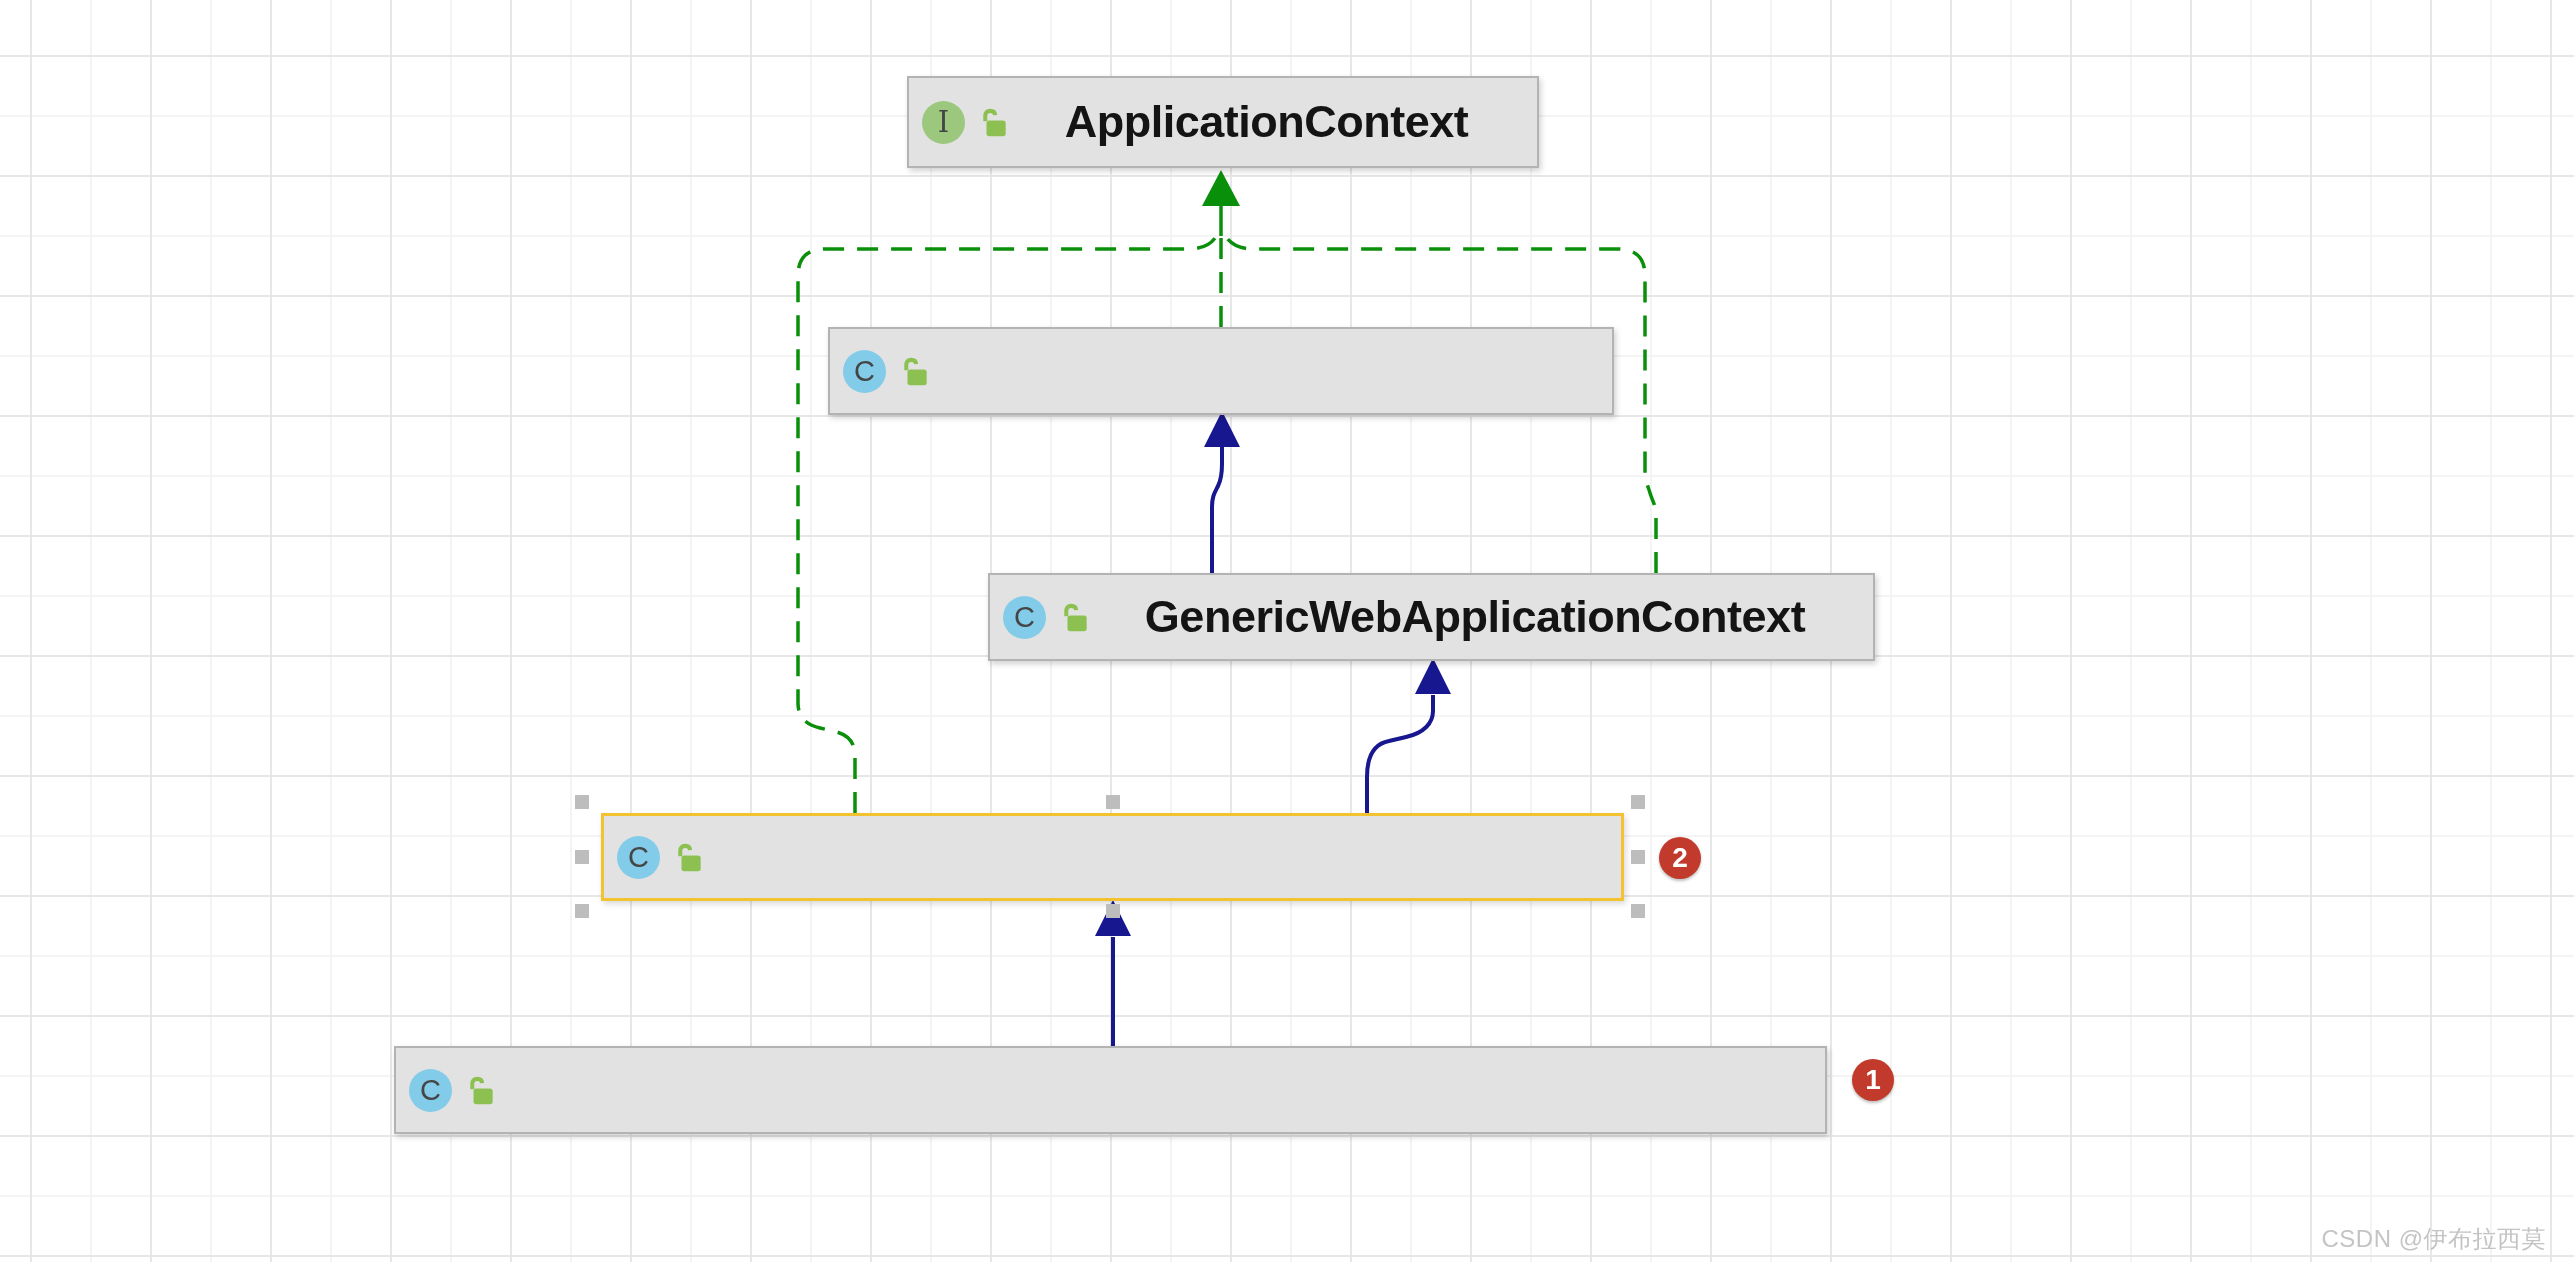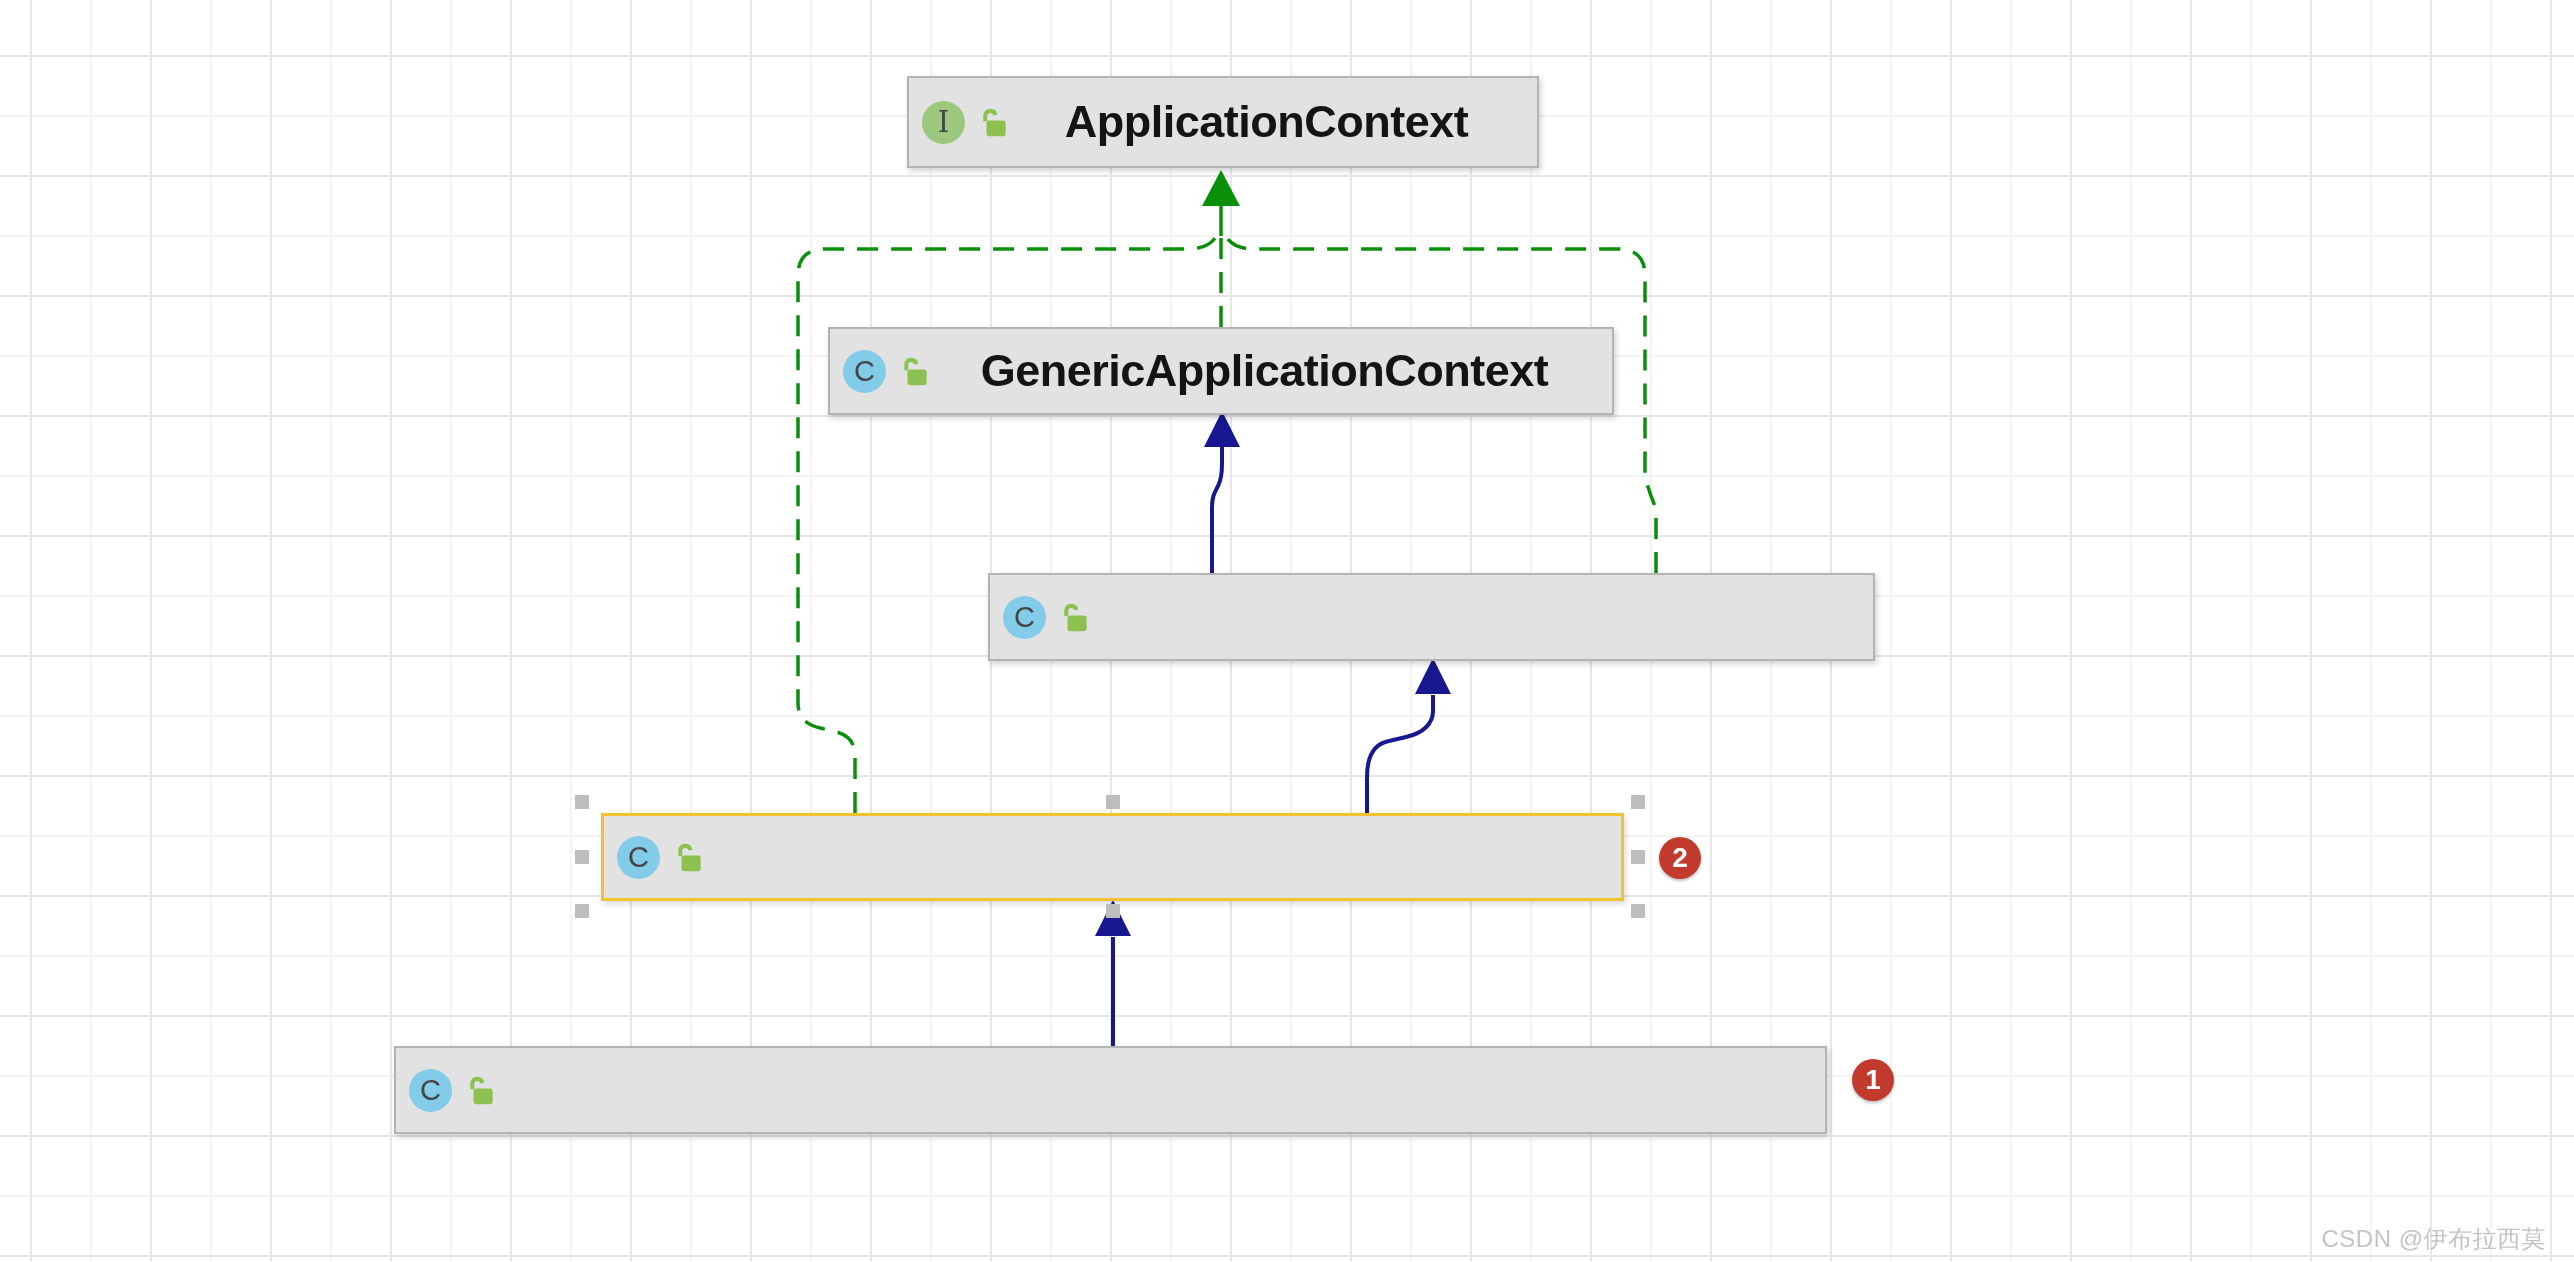--- a/index.html
+++ b/index.html
@@ -137,31 +137,31 @@
   </div>
 
   <div class="node" id="node-1">
     <span class="kind-icon class">
       <span class="glyph">C</span>
     </span>
     <svg class="lock" viewBox="0 0 22 22">
       <path d="M6 10.5 L6 7 Q6 3.8 9.2 3.8 Q12.2 3.8 12.4 6.6" fill="none" stroke="#8cc152" stroke-width="2.6"></path>
       <rect x="6.8" y="10" width="12.4" height="10.2" rx="1.8" fill="#8cc152"></rect>
     </svg>
-    <span class="label">GenericApplicationContext</span>
   </div>
 
   <div class="node" id="node-2">
     <span class="kind-icon class">
       <span class="glyph">C</span>
     </span>
     <svg class="lock" viewBox="0 0 22 22">
       <path d="M6 10.5 L6 7 Q6 3.8 9.2 3.8 Q12.2 3.8 12.4 6.6" fill="none" stroke="#8cc152" stroke-width="2.6"></path>
       <rect x="6.8" y="10" width="12.4" height="10.2" rx="1.8" fill="#8cc152"></rect>
     </svg>
+    <span class="label">GenericWebApplicationContext</span>
   </div>
 
   <div class="node selected" id="node-3">
     <span class="kind-icon class">
       <span class="glyph">C</span>
     </span>
     <svg class="lock" viewBox="0 0 22 22">
       <path d="M6 10.5 L6 7 Q6 3.8 9.2 3.8 Q12.2 3.8 12.4 6.6" fill="none" stroke="#8cc152" stroke-width="2.6"></path>
       <rect x="6.8" y="10" width="12.4" height="10.2" rx="1.8" fill="#8cc152"></rect>
     </svg>

